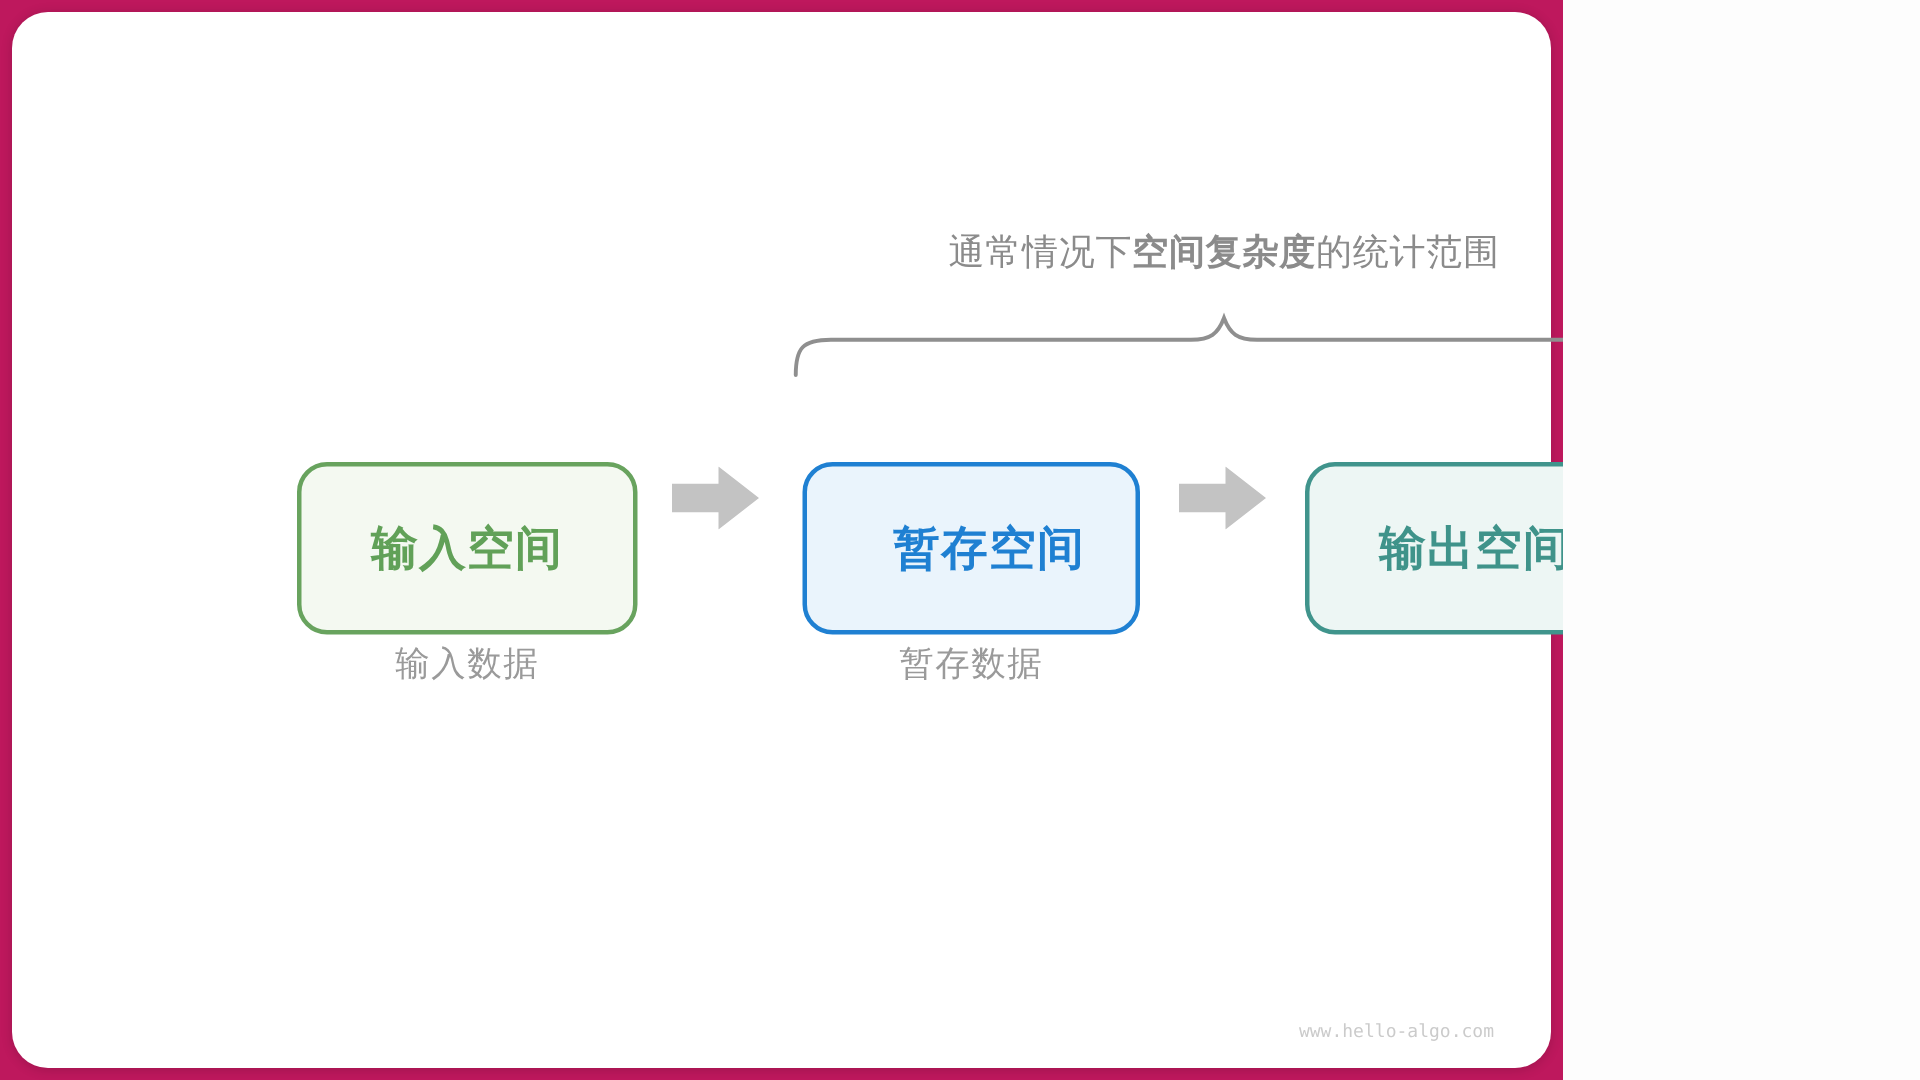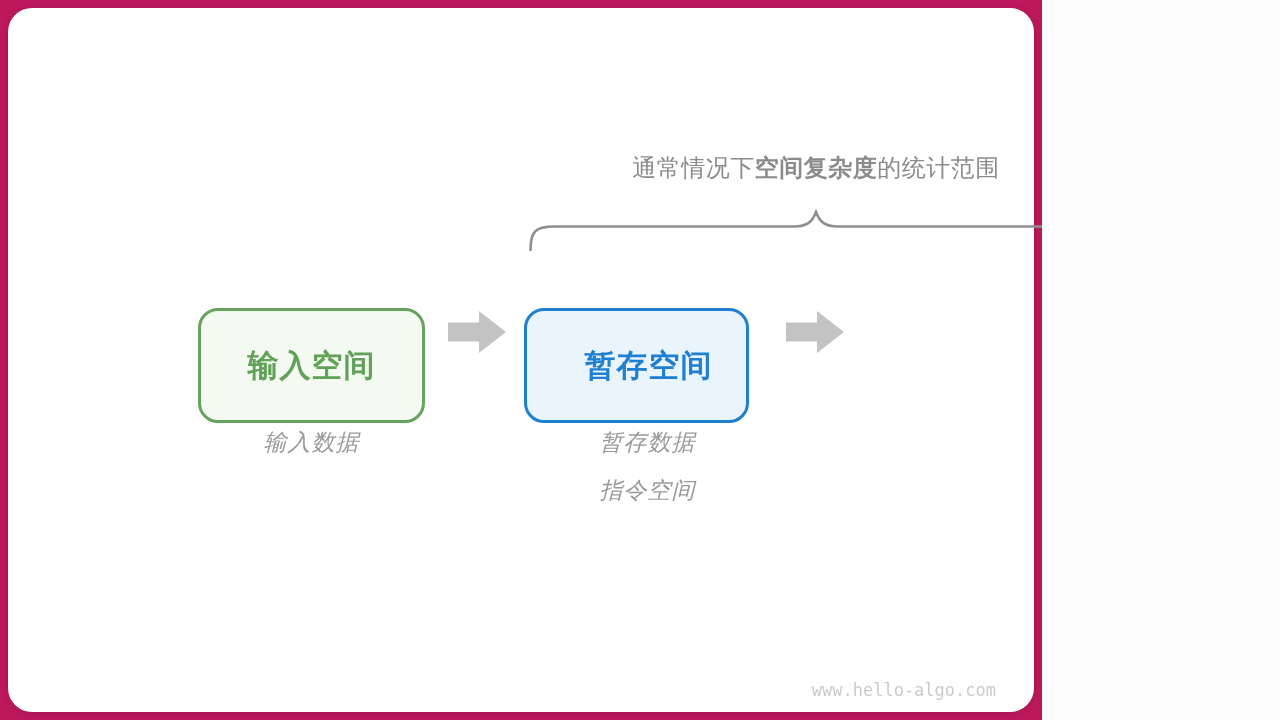--- a/index.html
+++ b/index.html
@@ -45,49 +45,48 @@
     box-sizing: border-box;
     display: flex;
     align-items: center;
     justify-content: center;
     font-size: 31px;
     font-weight: 700;
     letter-spacing: 1px;
     margin-top: 32px;
   }
   .box1 { left: 190px; width: 227px; }
-  .box2 { left: 516px; width: 225px; padding-left: 24px; }
+  .box2 { left: 527px; width: 225px; padding-left: 24px; }
   .box3 { left: 862px; width: 227px; }
   .arrow-svg {
     position: absolute;
     top: 303px;
     width: 58px;
     height: 42px;
   }
   .arrow1 { left: 440px; }
   .arrow2 { left: 778px; }
   .note {
     position: absolute;
     top: 410px;
     font-size: 23px;
     line-height: 48px;
     color: #9a9a9a;
     text-align: center;
     letter-spacing: 1px;
-    font-style: italic;
   }
   .note-col1 { left: 190px; width: 227px; }
   .note-col2 { left: 527px; width: 225px; }
   .note-col3 { left: 862px; width: 227px; }
   .watermark {
     position: absolute;
     right: 38px;
     top: 672px;
     font-family: "DejaVu Sans Mono", "Liberation Mono", monospace;
-    font-size: 17px;
+    font-size: 12px;
     color: #cbcbcb;
   }
 </style>
 </head>
 <body>
 
 <div class="stage">
   <div class="card">
 
     <div class="title" style="color: rgb(139, 139, 139);">
@@ -107,27 +106,29 @@
     </svg>
 
     <div class="box box2" style="border-color: rgb(31, 128, 210); background-color: rgb(234, 244, 252); color: rgb(31, 128, 210);">
       <span>暂存空间</span>
     </div>
 
     <svg class="arrow-svg arrow2" viewBox="0 0 58 42">
       <polygon points="0,11.5 31,11.5 31,0 58,21 31,42 31,30.5 0,30.5" fill="#c3c3c3"></polygon>
     </svg>
 
+    <div class="box box3" style="border-color: rgb(64, 148, 140); background-color: rgb(237, 246, 244); color: rgb(63, 147, 138);">
+      <span>输出空间</span>
+    </div>
 
     <div class="note note-col1" style="color: rgb(154, 154, 154);">
       <div>输入数据</div>
     </div>
 
     <div class="note note-col2" style="color: rgb(154, 154, 154);">
       <div>暂存数据</div>
-      <div>指令空间</div>
     </div>
 
 
     <div class="watermark">www.hello-algo.com</div>
 
   </div>
 </div>
 
 </body></html>

